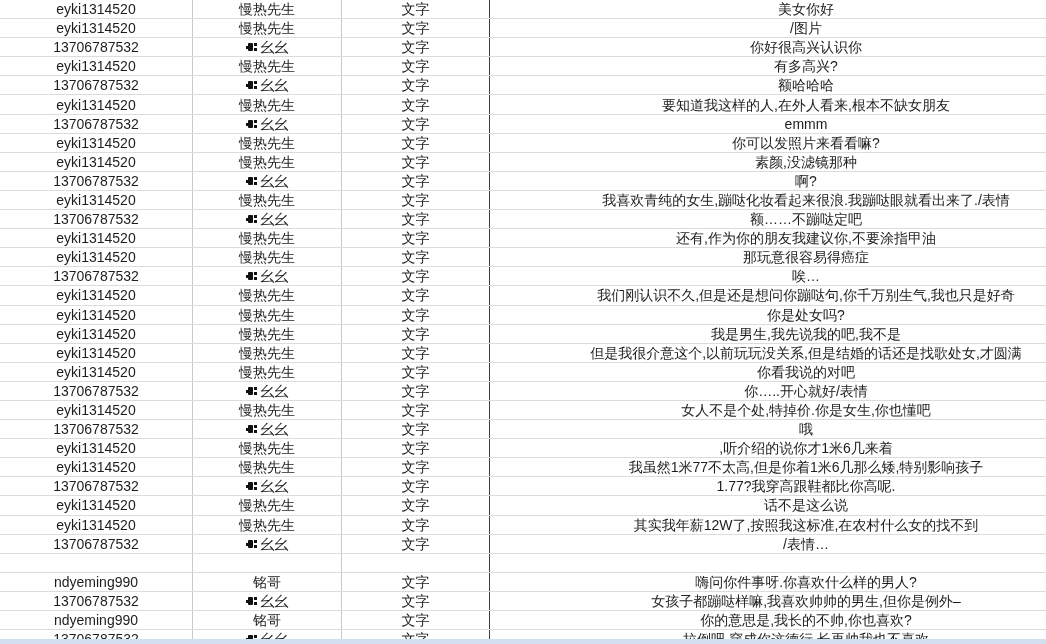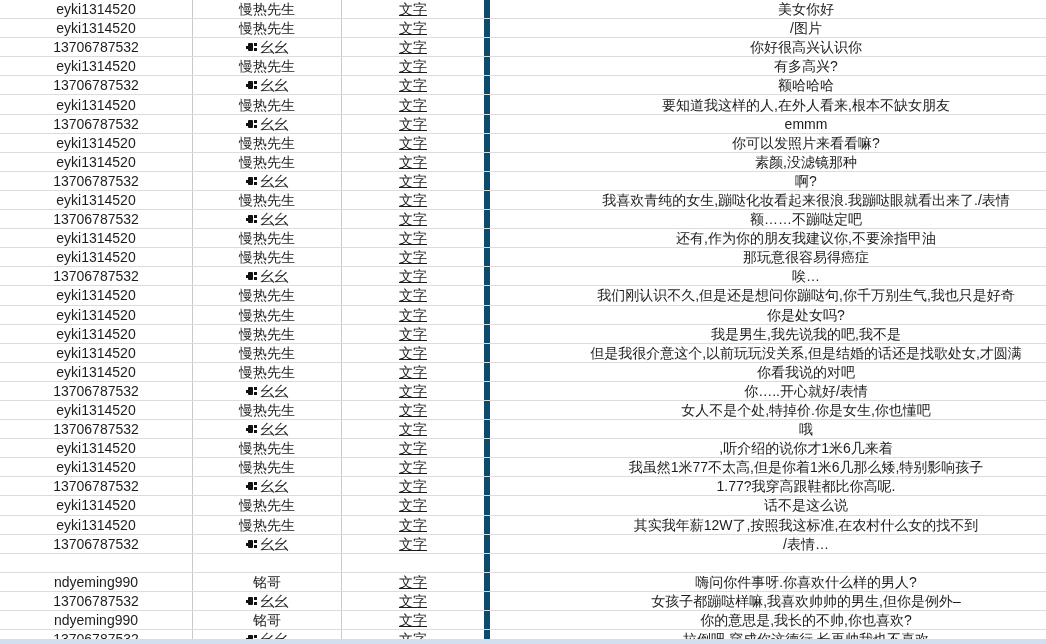--- a/index.html
+++ b/index.html
@@ -13,21 +13,21 @@
     display:flex;height:19.1px;box-sizing:border-box;
     border-bottom:1px solid #dcdcdc;
   }
   .cell{
     box-sizing:border-box;height:100%;
     display:flex;align-items:center;justify-content:center;
     overflow:hidden;white-space:nowrap;line-height:18px;
   }
   .c1{width:193px;border-right:1px solid #c9c9c9;text-align:right;}
   .c2{width:149px;border-right:1px solid #c9c9c9;justify-content:center;}
-  .c3{width:148px;border-right:6px solid #0c4a6e;text-decoration:underline;}
+  .c3{width:148px;border-right:1px solid #0c4a6e;}
   .c4{width:632px;}
   .nick-icon{display:inline-block;margin-right:2px;}
   .nick-icon svg{display:block;}
   .bottom-strip{
     position:absolute;left:0;bottom:0;width:1046px;height:5px;
     background:#d2dfee;
   }
 </style>
 </head>
 <body>

